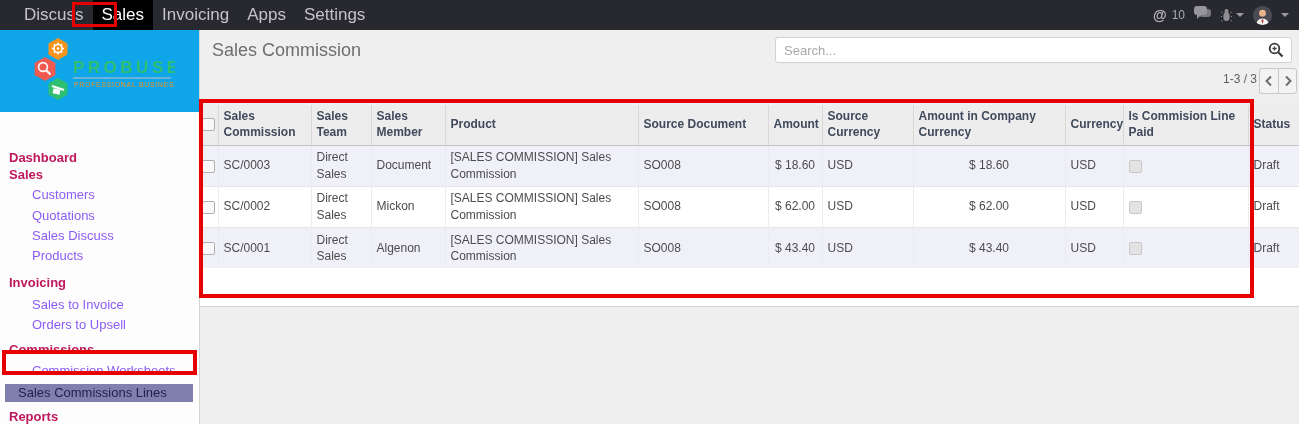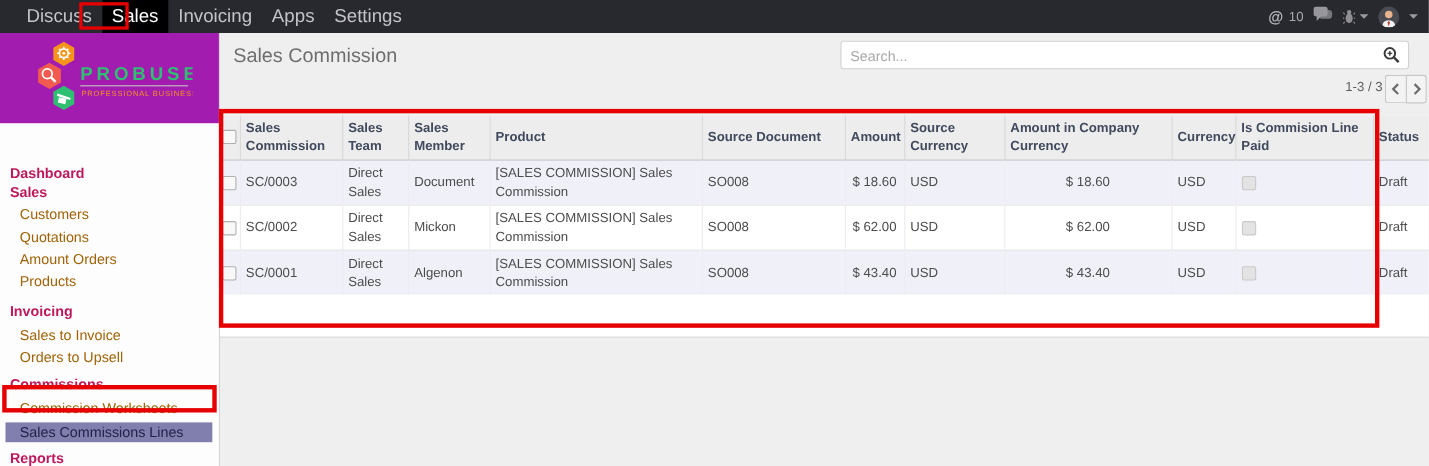--- a/index.html
+++ b/index.html
@@ -16,32 +16,32 @@
   .at-ico { color:#b9b9bf; font-size:14px; font-weight:bold; }
   .at-count { color:#a8a8af; font-size:12px; margin-left:-4px; }
   .caret { width:0; height:0; border-left:4px solid transparent; border-right:4px solid transparent;
            border-top:4px solid #9a9a9f; display:inline-block; }
   .avatar { width:19px; height:19px; border-radius:50%; overflow:hidden; background:#4a4a52; }
   .uname { color:#c9c9ce; font-size:13px; white-space:nowrap; }
 
   
   .sidebar { position:absolute; left:0; top:30px; width:200px; height:394px; background:#fdfdfd;
              border-right:1px solid #d5d5d5; z-index:5; }
-  .logo-strip { position:absolute; left:0; top:0; width:199px; height:82px; background:#a21caf; }
+  .logo-strip { position:absolute; left:0; top:0; width:199px; height:82px; background:#0ea5e9; }
   .logo-strip svg { position:absolute; left:25px; top:6px; }
   .sb-item { position:absolute; left:0; width:199px; height:20px; line-height:20px;
-             font-size:13px; color:#a16207; padding-left:18px; cursor:pointer; white-space:nowrap; }
+             font-size:13px; color:#8b5cf6; padding-left:32px; cursor:pointer; white-space:nowrap; }
   .sb-item.section { color:#be185d; font-weight:bold; padding-left:9px; }
   .sb-item.active { left:5px; width:188px; height:18px; line-height:18px; top:354px;
                     background:#807fae; color:#22224a; padding-left:13px; }
 
   
   .main { position:absolute; left:200px; top:30px; width:1099px; height:394px; background:#efefef; }
   .page-title { position:absolute; left:12px; top:10px; font-size:18px; color:#6e6e6e; }
-  .searchbox { position:absolute; right:18px; top:7px; width:517px; height:26px;border-radius:11px; }
+  .searchbox { position:absolute; right:7px; top:7px; width:517px; height:26px;border-radius:11px; }
   .searchbox input { width:100%; height:26px; border:1px solid #d2d2d2; border-radius:3px;
                      background:#fff; padding:0 30px 0 8px; font-size:13px; color:#555;
                      font-family:"Liberation Sans", sans-serif; outline:none; }
   .searchbox input::placeholder { color:#a8a8a8; }
   .search-ico { position:absolute; right:8px; top:5px; cursor:pointer; }
   .pager-text { position:absolute; right:42px; top:42px; font-size:12px; color:#5f5f5f; }
   .pager-btns { position:absolute; right:2px; top:38px; display:flex; }
   .pg-btn { width:19px; height:26px; background:#f3f3f3; border:1px solid #c8c8c8;
             display:flex; align-items:center; justify-content:center; cursor:pointer; }
   .pg-btn.prev { border-radius:3px 0 0 3px; border-right:none; }
@@ -130,21 +130,21 @@
 
       <text x="48" y="37" font-family="Liberation Sans, sans-serif" font-size="17" font-weight="bold" fill="#2fbf71" letter-spacing="3.5">PROBUSE</text>
       <rect x="48" y="41.5" width="98" height="1" fill="#c4c4c4"></rect>
       <text x="49" y="51" font-family="Liberation Sans, sans-serif" font-size="6.8" fill="#f7941e" letter-spacing="0.8">PROFESSIONAL BUSINESS</text>
     </svg>
   </div>
   <div class="sb-item section" style="top:118px">Dashboard</div>
   <div class="sb-item section" style="top:135px">Sales</div>
   <div class="sb-item" style="top:155px">Customers</div>
   <div class="sb-item" style="top:176px">Quotations</div>
-  <div class="sb-item" style="top:196px">Amount Orders</div>
+  <div class="sb-item" style="top:196px">Sales Discuss</div>
   <div class="sb-item" style="top:216px">Products</div>
   <div class="sb-item section" style="top:243px">Invoicing</div>
   <div class="sb-item" style="top:265px">Sales to Invoice</div>
   <div class="sb-item" style="top:285px">Orders to Upsell</div>
   <div class="sb-item section" style="top:310px">Commissions</div>
   <div class="sb-item" style="top:331px">Commission Worksheets</div>
   <div class="sb-item active">Sales Commissions Lines</div>
   <div class="sb-item section" style="top:377px">Reports</div>
 
 </div>

